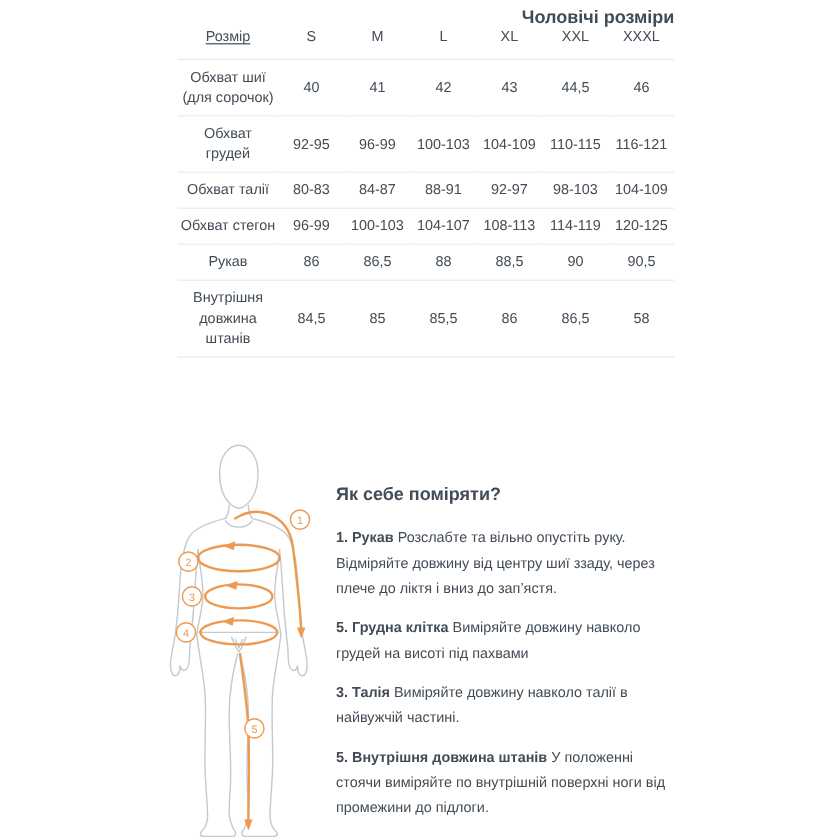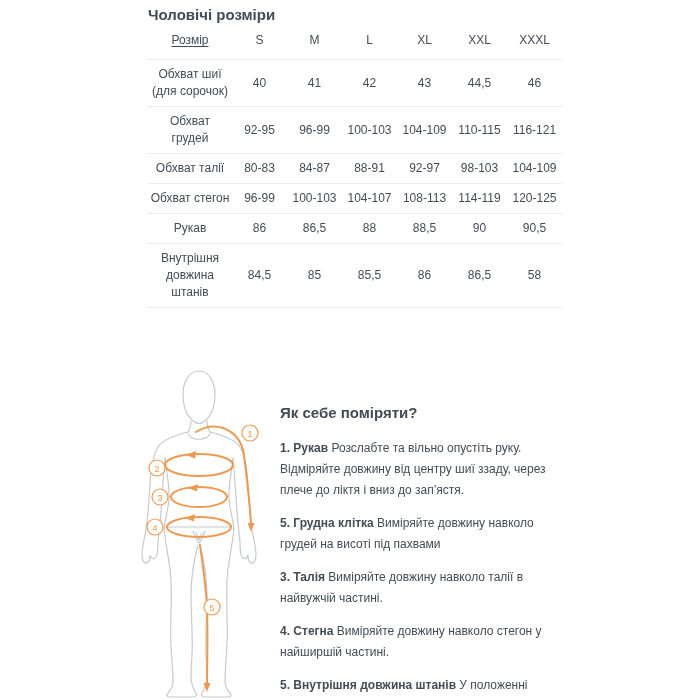--- a/index.html
+++ b/index.html
@@ -7,25 +7,25 @@
     --text:#424C56;
     --divider:#E9EAEC;
     --figure:#C6CACD;
   }
   *{margin:0;padding:0;box-sizing:border-box;}
   html,body{width:700px;height:700px;background:#ffffff;overflow:hidden;}
   body{font-family:"Liberation Sans","DejaVu Sans",sans-serif;color:var(--text);position:relative;}
 
   .page-title{
     position:absolute;left:148px;top:6px;width:414px;
-    text-align:left;font-size:15px;font-weight:600;color:var(--text);
+    text-align:right;font-size:15px;font-weight:600;color:var(--text);
   }
 
   table.size-table{
-    position:absolute;left:148px;top:28px;width:414px;
+    position:absolute;left:148px;top:18px;width:414px;
     border-collapse:collapse;table-layout:fixed;
     font-size:12px;color:var(--text);
   }
   table.size-table th, table.size-table td{
     text-align:center;vertical-align:middle;font-weight:400;
     padding:6px 2px;line-height:17px;
   }
   table.size-table th{padding:4px 2px 10px 2px;}
   table.size-table .label-col{width:84px;}
   table.size-table th.label-col{text-decoration:underline;text-underline-offset:2px;}
@@ -178,16 +178,15 @@
     <text class="marker-text" x="82" y="255.5">5</text>
   </g>
 </svg>
 
 <div class="instructions">
   <div class="instructions-heading">Як себе поміряти?</div>
   <div id="instruction-list">
       <p class="instruction"><b>1. Рукав</b><span> Розслабте та вільно опустіть руку. Відміряйте довжину від центру шиї ззаду, через плече до ліктя і вниз до зап’ястя.</span></p>
       <p class="instruction"><b>5. Грудна клітка</b><span> Виміряйте довжину навколо грудей на висоті під пахвами</span></p>
       <p class="instruction"><b>3. Талія</b><span> Виміряйте довжину навколо талії в найвужчій частині.</span></p>
-      <p class="instruction"><b>4. Стегна</b><span> Виміряйте довжину навколо стегон у найширшій частині.</span></p>
       <p class="instruction"><b>5. Внутрішня довжина штанів</b><span> У положенні стоячи виміряйте по внутрішній поверхні ноги від промежини до підлоги.</span></p>
     </div>
 </div>
 
 </body></html>

